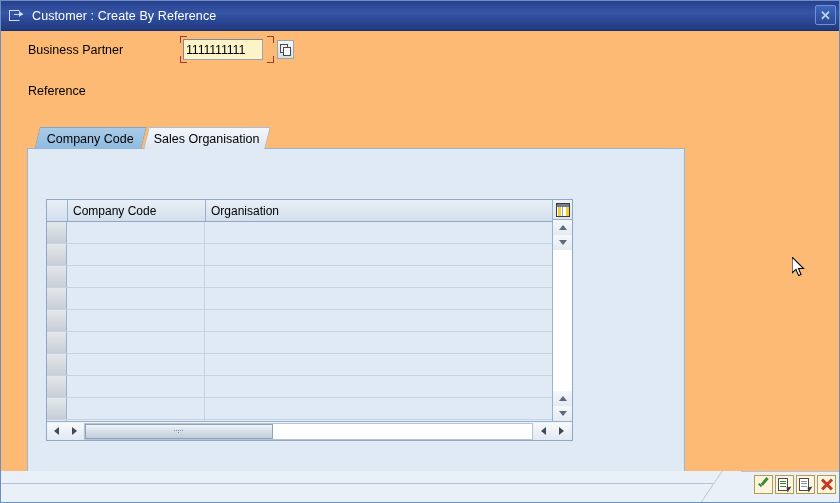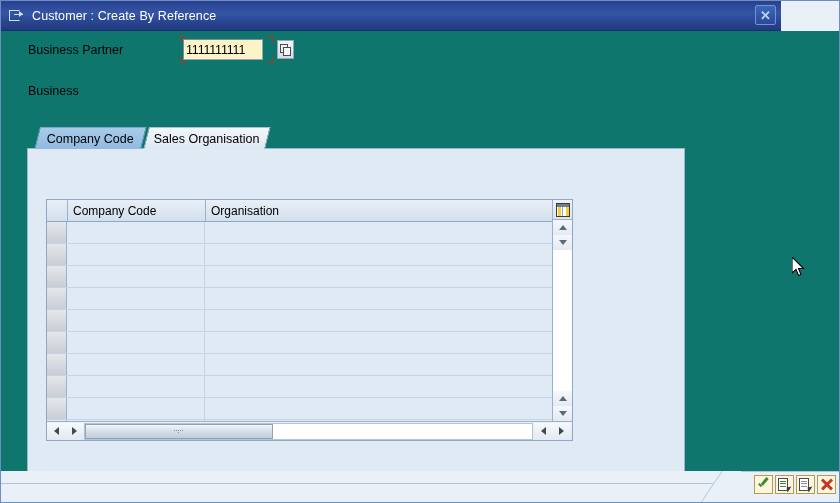--- a/index.html
+++ b/index.html
@@ -19,21 +19,21 @@
     overflow: hidden;
     background: #eaf0f7;
     border: 1px solid #6a8fc0;
     box-sizing: border-box;
   }
 
   
   .titlebar {
     position: absolute;
     left: 0; top: 0;
-    width: 780px;
+    width: 840px;
     height: 30px;
     background: linear-gradient(to bottom, #27408f 0%, #3556a5 42%, #2c4a97 62%, #22397f 100%);
     border-bottom: 1px solid #17306f;
     box-sizing: border-box;
     display: flex;
     align-items: center;
   }
   .titlebar-icon {
     margin-left: 8px;
     width: 16px; height: 14px;
@@ -88,21 +88,21 @@
     font-weight: bold;
     line-height: 1;
   }
 
   
   .form-area {
     position: absolute;
     left: 0; top: 30px;
     width: 840px;
     height: 440px;
-    background: #0f766e;
+    background: #fdba74;
   }
 
   .field-row {
     position: absolute;
     left: 27px; top: 8px;
     display: flex;
     align-items: center;
   }
   .field-label {
     font-size: 12.5px;
@@ -603,21 +603,21 @@
         <div class="focus-br fb-tr"></div>
         <div class="focus-br fb-bl"></div>
         <div class="focus-br fb-br"></div>
       </div>
       <div class="multi-btn">
         <div class="r1"></div>
           <div class="r2"></div>
       </div>
     </div>
 
-    <div class="section-title">Business</div>
+    <div class="section-title">Reference</div>
 
     <div class="tabstrip">
       <div class="tab tab-active">
         <span class="tab-label">Company Code</span>
       </div>
       <div class="tab tab-inactive">
         <span class="tab-label">Sales Organisation</span>
       </div>
     </div>
 

